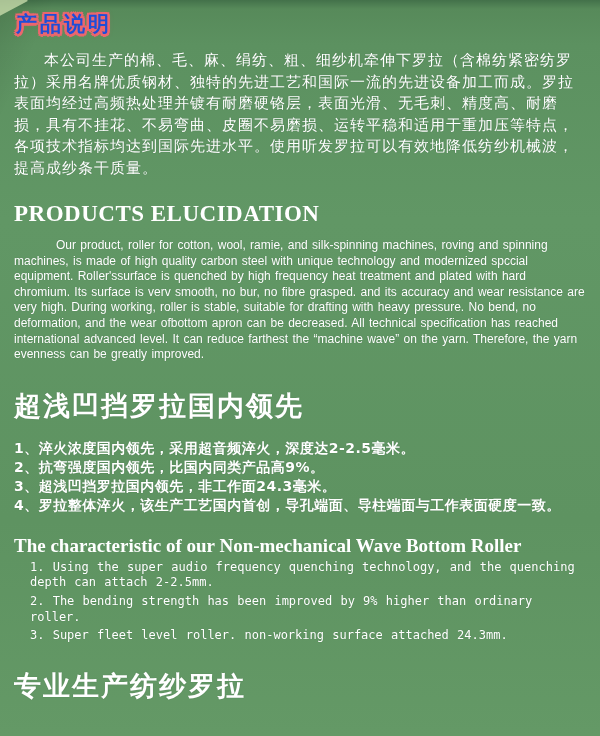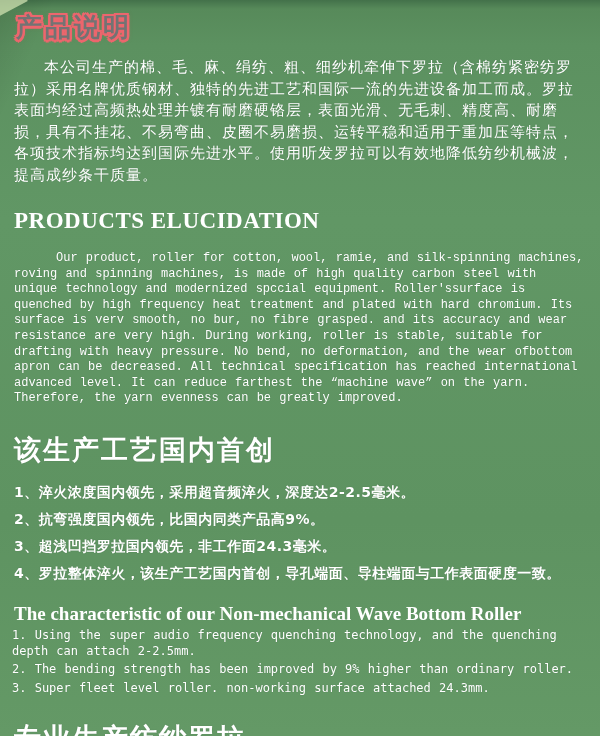--- a/index.html
+++ b/index.html
@@ -17,23 +17,23 @@
 
   .corner-glare {
     position: absolute; left: -8px; top: -6px;
     width: 34px; height: 16px;
     background: #cfe2b0; opacity: .75;
     transform: rotate(-28deg);
   }
 
   h1.title {
     margin: 2px 0 8px 4px;
-    font-size: 26px; font-weight: 800;
+    font-size: 21px; font-weight: 800;
     letter-spacing: 3px;
-    color: #737373;
+    color: #1d4ed8;
     text-shadow:
       -2px -2px 0 #ec666d, 2px -2px 0 #ec666d,
       -2px  2px 0 #ec666d, 2px  2px 0 #ec666d,
       -2.5px 0 0 #ec666d, 2.5px 0 0 #ec666d,
       0 -2.5px 0 #ec666d, 0 2.5px 0 #ec666d,
       0 0 5px rgba(236,102,109,.55);
   }
 
   .cn-body {
     margin: 12px 2px 0 2px;
@@ -46,46 +46,46 @@
 
   .en-heading {
     font-family: "Liberation Serif", "DejaVu Serif", serif;
     font-weight: 700;
     margin: 0 0 0 2px;
   }
   .en-heading.lg { font-size: 23px; letter-spacing: .5px; margin-top: 22px; }
   .en-heading.md { font-size: 19px; margin-top: 20px; }
 
   .en-body {
-    font-family: Liberation Mono, monospace;
+    font-family: Liberation Sans, sans-serif;
     font-size: 12px; line-height: 15.6px;
-    margin: 17px 0 0 2px;
+    margin: 11px 0 0 2px;
     word-spacing: 1px;
     text-shadow: 0 0 1px rgba(30,60,40,.3);
   }
   .en-body.indent { text-indent: 3.5em; }
 
   .cn-heading {
     font-size: 27px; font-weight: 800;
     letter-spacing: 2px;
     margin: 0 0 0 2px;
     text-shadow: 0 0 1px rgba(30,60,40,.35);
   }
   .cn-heading.s2 { margin-top: 25px; }
   .cn-heading.s3 { margin-top: 24px; }
 
   .cn-list { margin: 15px 0 0 2px; }
   .cn-list .item {
     font-size: 14px; font-weight: 700;
     line-height: 19px; letter-spacing: .5px;
-    margin-top: 8px;
+    margin-top: 0;
     text-shadow: 0 0 1px rgba(30,60,40,.35);
   }
 
-  .en-list { margin: 2px 0 0 0; }
+  .en-list { margin: 2px 0 0 18px; }
   .en-list .item {
     font-family: "DejaVu Sans Mono", "Liberation Mono", monospace;
     font-size: 12px; line-height: 15.6px;
     margin-top: 3px;
     word-spacing: 1px;
     text-shadow: 0 0 1px rgba(30,60,40,.3);
   }
 </style>
 </head>
 <body>
@@ -93,21 +93,21 @@
 <div class="page">
   <div class="corner-glare"></div>
 
   <h1 class="title">产品说明</h1>
 
   <p class="cn-body">本公司生产的棉、毛、麻、绢纺、粗、细纱机牵伸下罗拉（含棉纺紧密纺罗拉）采用名牌优质钢材、独特的先进工艺和国际一流的先进设备加工而成。罗拉表面均经过高频热处理并镀有耐磨硬铬层，表面光滑、无毛刺、精度高、耐磨损，具有不挂花、不易弯曲、皮圈不易磨损、运转平稳和适用于重加压等特点，各项技术指标均达到国际先进水平。使用听发罗拉可以有效地降低纺纱机械波，提高成纱条干质量。</p>
 
   <h2 class="en-heading lg">PRODUCTS ELUCIDATION</h2>
   <p class="en-body indent">Our product, roller for cotton, wool, ramie, and silk-spinning machines, roving and spinning machines, is made of high quality carbon steel with unique technology and modernized spccial equipment. Roller'ssurface is quenched by high frequency heat treatment and plated with hard chromium. Its surface is verv smooth, no bur, no fibre grasped. and its accuracy and wear resistance are very high. During working, roller is stable, suitable for drafting with heavy pressure. No bend, no deformation, and the wear ofbottom apron can be decreased. All technical specification has reached international advanced level. It can reduce farthest the “machine wave” on the yarn. Therefore, the yarn evenness can be greatly improved.</p>
 
-  <h2 class="cn-heading s2">该生产工艺国内首创</h2>
+  <h2 class="cn-heading s2">超浅凹挡罗拉国内领先</h2>
   <div class="cn-list">
     <div class="item">1、淬火浓度国内领先，采用超音频淬火，深度达2-2.5毫米。</div>
     <div class="item">2、抗弯强度国内领先，比国内同类产品高9%。</div>
     <div class="item">3、超浅凹挡罗拉国内领先，非工作面24.3毫米。</div>
     <div class="item">4、罗拉整体淬火，该生产工艺国内首创，导孔端面、导柱端面与工作表面硬度一致。</div>
   </div>
 
   <h2 class="en-heading md">The characteristic of our Non-mechanical Wave Bottom Roller</h2>
   <div class="en-list">
     <div class="item">1.  Using the super audio frequency quenching technology, and the quenching depth can attach 2-2.5mm.</div>

